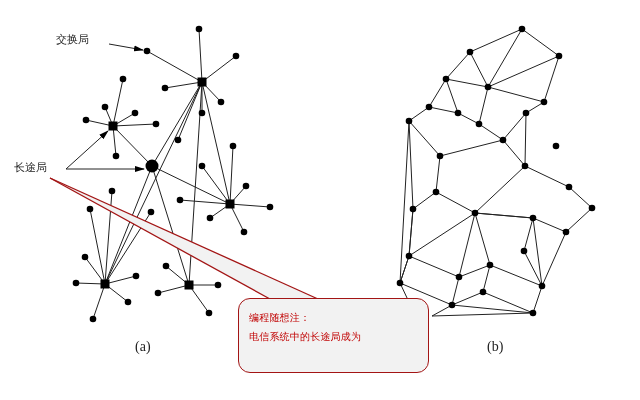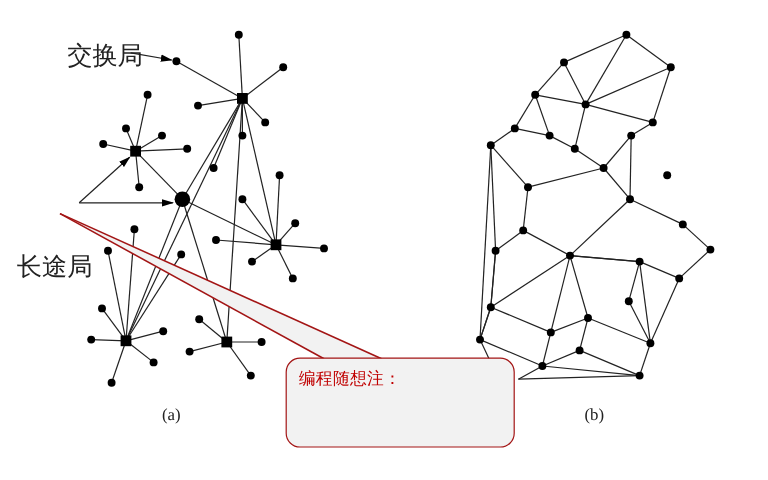--- a/index.html
+++ b/index.html
@@ -1,25 +1,25 @@
 <!DOCTYPE html>
 <html><head>
 <meta charset="utf-8">
 <style>
   html, body { margin: 0; padding: 0; background: #ffffff; }
   body { width: 640px; height: 400px; position: relative; overflow: hidden; font-family: "DejaVu Sans", sans-serif; }
   #canvas { position: absolute; left: 0; top: 0; width: 640px; height: 400px; }
-  .label { position: absolute; font-size: 21px; color: #222; white-space: nowrap; font-family: "DejaVu Sans", sans-serif; }
+  .label { position: absolute; font-size: 11px; color: #222; white-space: nowrap; font-family: "DejaVu Sans", sans-serif; }
   .caption { position: absolute; font-size: 14px; color: #222; font-family: "Liberation Serif", "DejaVu Serif", serif; }
   .note-box {
     position: absolute; left: 238px; top: 298px; width: 191px; height: 75px;
     border: 1.5px solid #a31515; border-radius: 12px; background: #f2f2f2;
     box-sizing: border-box; padding: 9px 0 0 10px;
   }
-  .note-line { font-size: 14px; line-height: 19px; color: #c00000; white-space: nowrap; font-family: Liberation Mono, monospace; letter-spacing: 0.2px; }
+  .note-line { font-size: 10px; line-height: 19px; color: #c00000; white-space: nowrap; font-family: Liberation Sans, sans-serif; letter-spacing: 0.2px; }
 </style>
 </head>
 <body>
 
 <svg id="canvas" width="640" height="400" viewBox="0 0 640 400">
     <defs>
       <marker id="arr" markerWidth="10" markerHeight="8" refX="9" refY="4" orient="auto">
         <path d="M0,1 L10,4 L0,7 Z" fill="#000"></path>
       </marker>
     </defs>
@@ -192,19 +192,20 @@
     <circle cx="400" cy="283" r="3.3" fill="#000"></circle>
     <circle cx="483" cy="292" r="3.3" fill="#000"></circle>
     <circle cx="452" cy="305" r="3.3" fill="#000"></circle>
     <circle cx="533" cy="313" r="3.3" fill="#000"></circle>
     <polygon points="50,178 270,299 318,299" fill="#f2f2f2" stroke="none"></polygon>
     <line x1="50" y1="178" x2="270" y2="299" stroke="#a31515" stroke-width="1.3"></line>
     <line x1="50" y1="178" x2="318" y2="299" stroke="#a31515" stroke-width="1.3"></line>
   </svg>
 
 <div class="label" style="left:56px; top:32px;">交换局</div>
-<div class="label" style="left:14px; top:160px;margin-top:48px;">长途局</div>
+<div class="label" style="left:14px; top:160px;">长途局</div>
 <div class="caption" style="left:135px; top:339px;">(a)</div>
 <div class="caption" style="left:487px; top:339px;">(b)</div>
 
 <div class="note-box">
   <div class="note-line">编程随想注：</div>
+  <div class="note-line">电信系统中的长途局成为</div>
 </div>
 
 </body></html>

